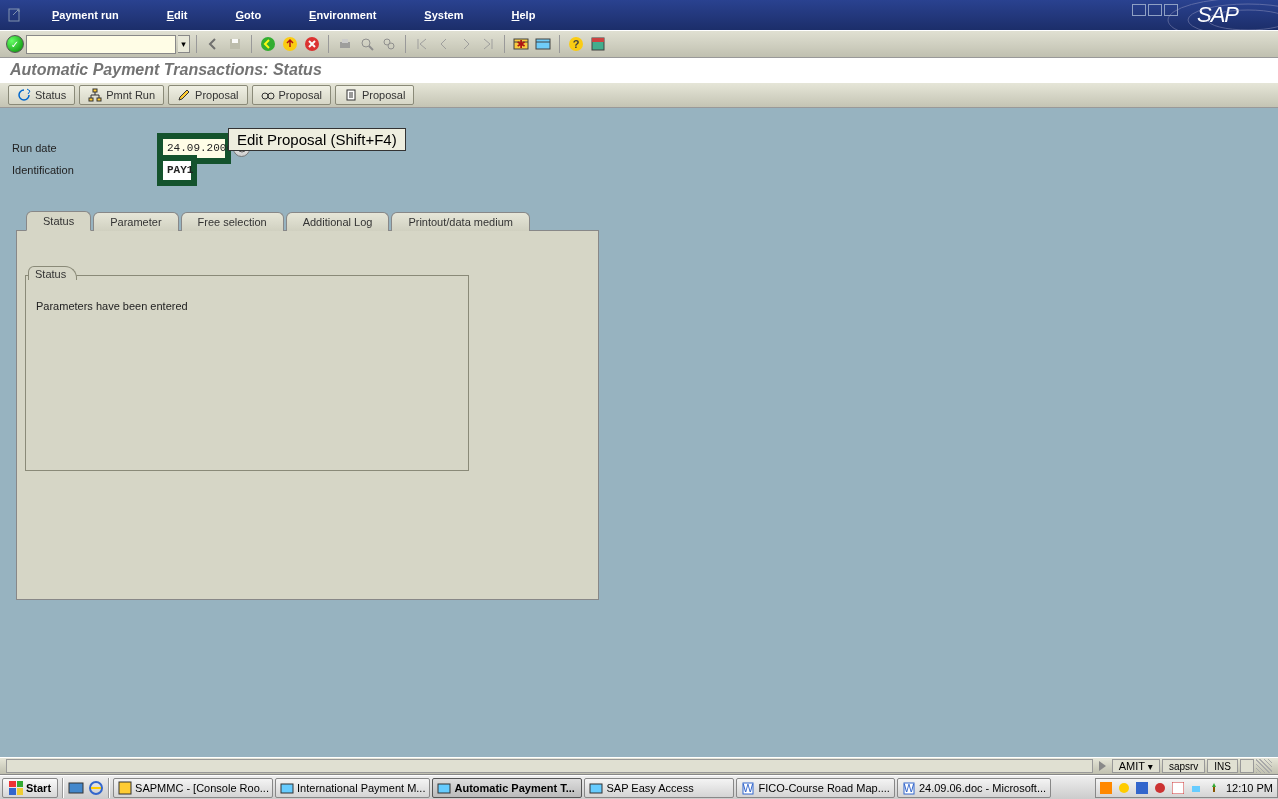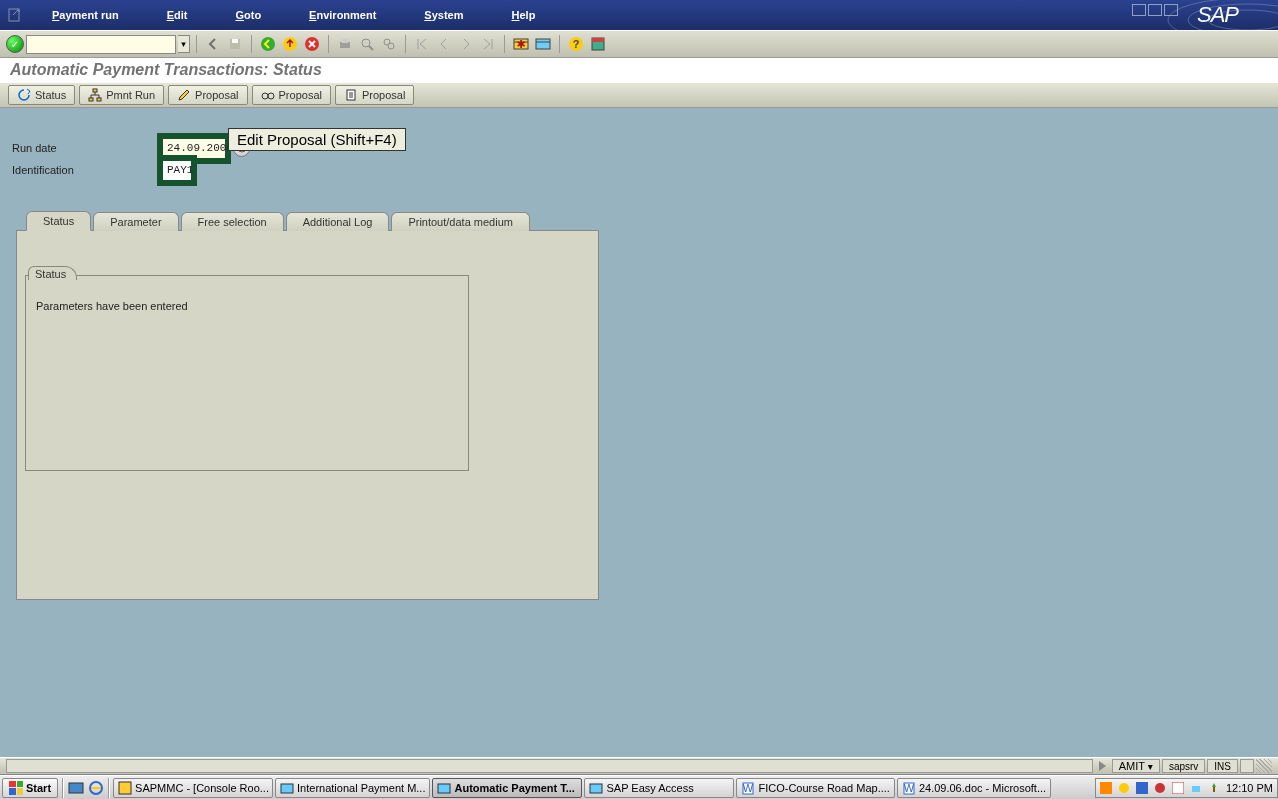--- a/index.html
+++ b/index.html
@@ -33,21 +33,21 @@
 .app-toolbar .abtn .aicon{display:inline-block;width:14px;height:14px;}
 
 
 .tooltip{position:absolute;left:228px;top:128px;background:#eeeedf;border:1px solid #333;padding:2px 8px;font-size:15px;z-index:10;}
 
 
 .form-area{padding:30px 12px 10px 12px;color:#222;}
 .form-row{display:flex;align-items:center;height:20px;margin-bottom:2px;}
 .form-row label{width:145px;}
 .form-row .val{height:31px;border:6px solid #14532d;background:#fffde6;padding:0 4px;font-family:'Courier New',monospace;font-size:11px;display:flex;align-items:center;}
-.form-row .val.white{background:#fff;}
+.form-row .val.white{background:#fff;font-weight:bold;}
 .form-row .help-btn{width:17px;height:17px;border:1px solid #777;border-radius:50%;margin-left:2px;display:flex;align-items:center;justify-content:center;background:linear-gradient(#fff,#ccc);font-size:10px;}
 
 
 .tabstrip{margin:30px 0 0 14px;display:flex;align-items:flex-end;}
 .tab{border:1px solid #888;border-bottom:none;background:linear-gradient(#e6e6d8,#d0d0c0);padding:3px 16px;margin-right:2px;border-top-left-radius:6px;border-top-right-radius:6px;color:#333;position:relative;top:1px;}
 .tab.active{background:#d6d6c6;border-bottom:1px solid #d6d6c6;font-weight:normal;}
 
 
 .tab-panel{margin-left:4px;width:583px;height:370px;background:#d6d6c6;border:1px solid #888;border-top:1px solid #888;}
 

